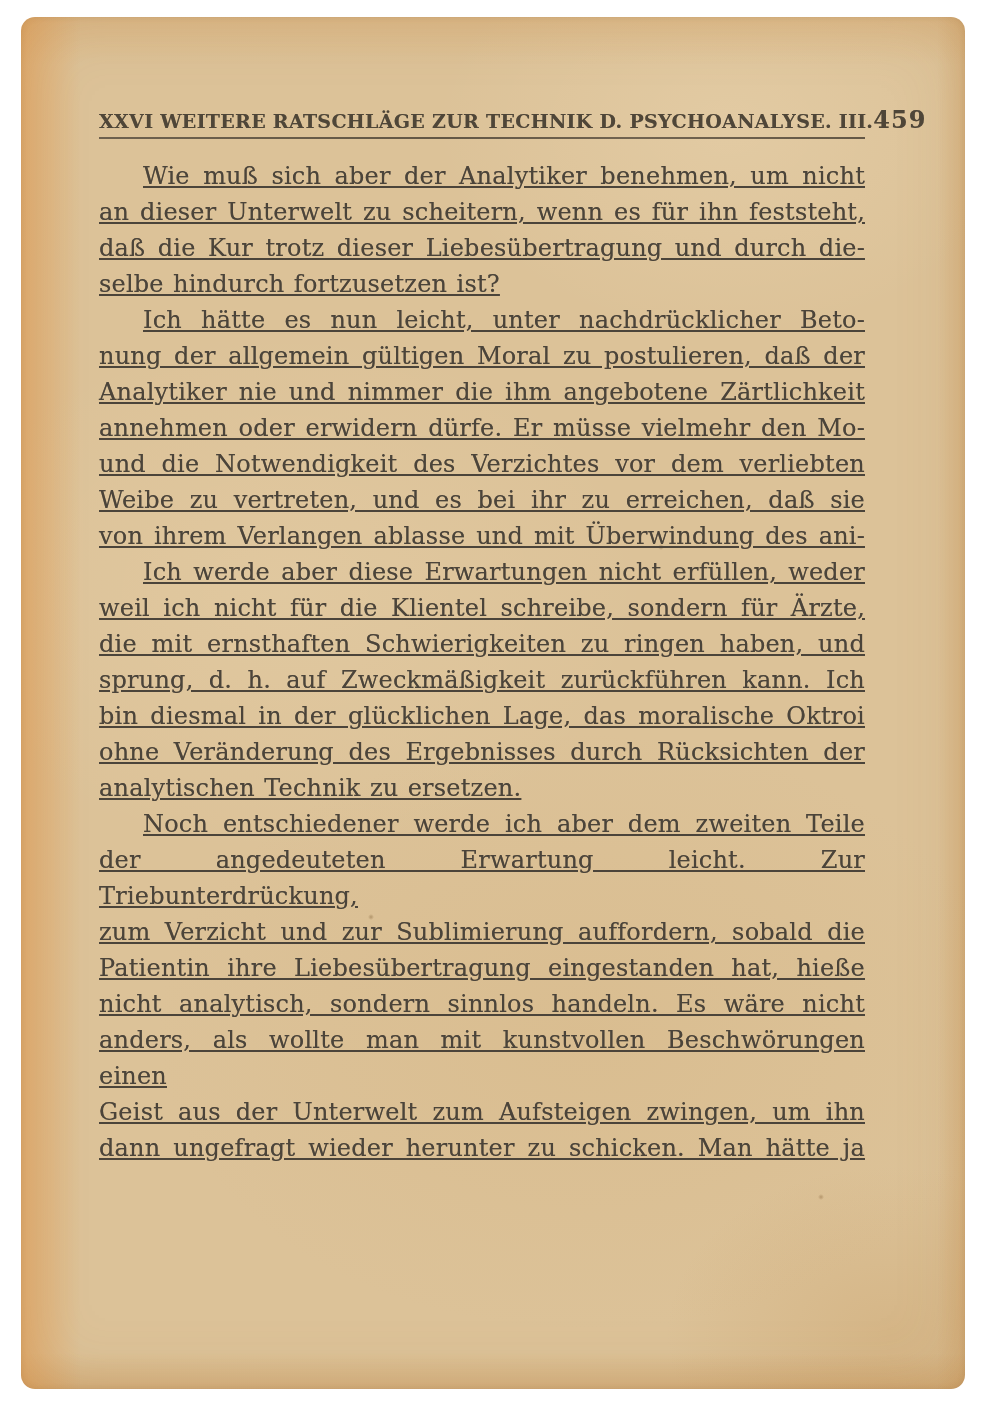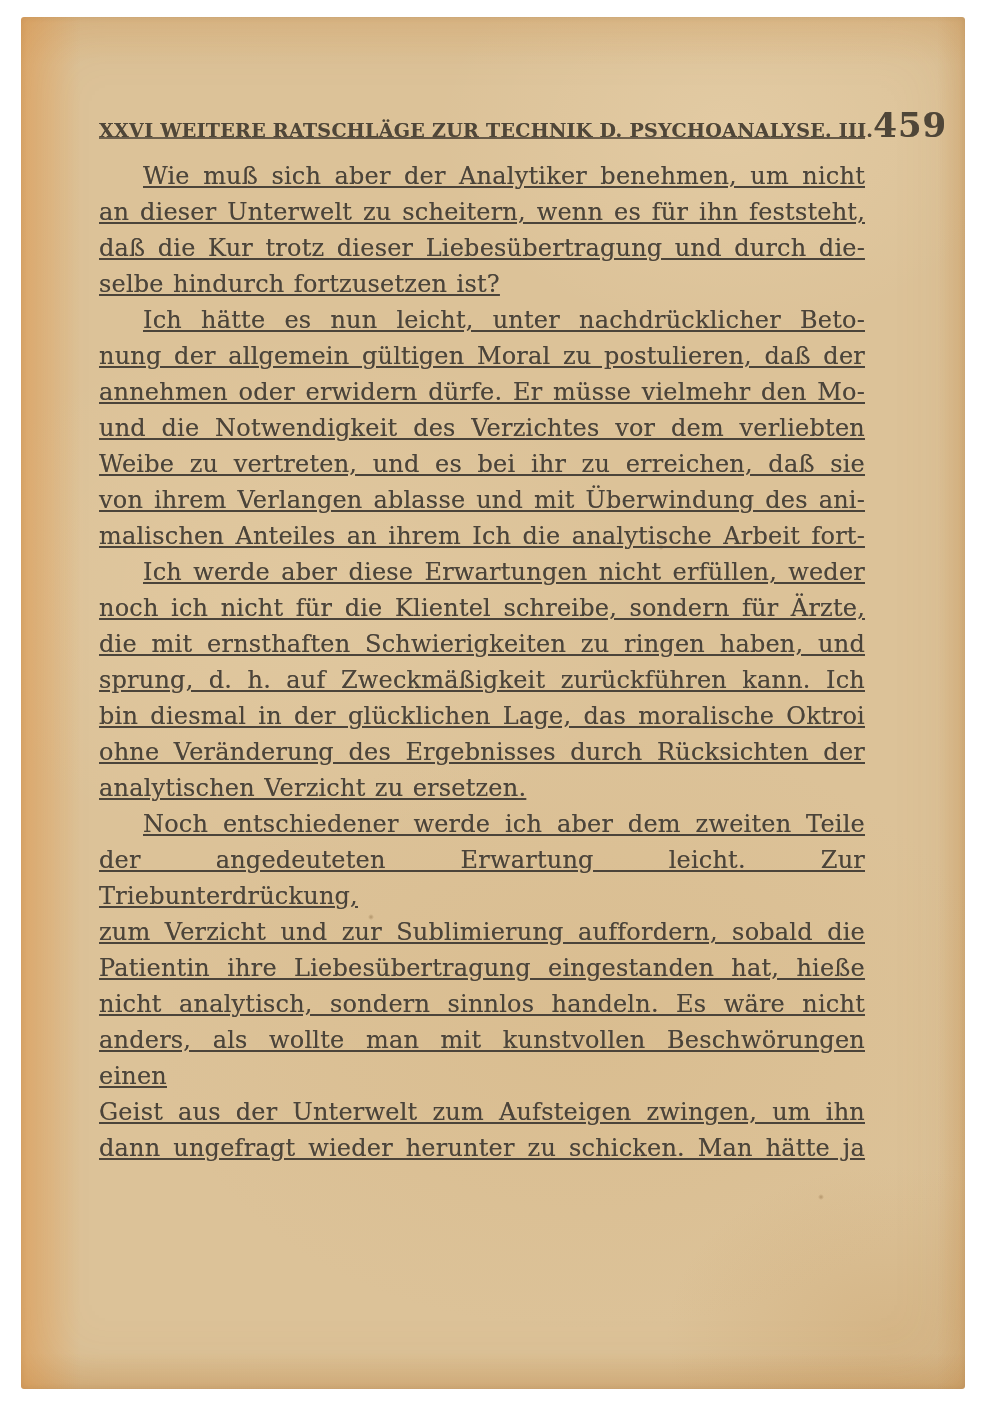--- a/index.html
+++ b/index.html
@@ -16,21 +16,21 @@
     height: 1410px;
     background: #ffffff;
     overflow: hidden;
   }
   .scan {
     position: absolute;
     left: 21px;
     top: 17px;
     width: 944px;
     height: 1372px;
-    border-radius: 3px;
+    border-radius: 14px;
     background-color: #dcc298;
     background-image:
       linear-gradient(90deg, rgba(228,152,74,0.50), rgba(228,152,74,0.00) 60px),
       linear-gradient(270deg, rgba(198,140,72,0.25), rgba(198,140,72,0.00) 28px),
       linear-gradient(180deg, rgba(214,152,82,0.22), rgba(214,152,82,0.00) 48px),
       linear-gradient(0deg, rgba(190,130,62,0.28), rgba(190,130,62,0.00) 36px),
       radial-gradient(ellipse 420px 300px at 75% 8%, rgba(255,241,212,0.18), transparent 70%),
       radial-gradient(ellipse 520px 380px at 28% 42%, rgba(255,240,208,0.13), transparent 70%),
       radial-gradient(ellipse 620px 430px at 60% 74%, rgba(204,164,104,0.16), transparent 70%),
       radial-gradient(ellipse 320px 240px at 92% 96%, rgba(188,138,74,0.22), transparent 70%),
@@ -50,21 +50,21 @@
     color: #4f4638;
   }
   .running-head {
     font-size: 19px;
     font-weight: bold;
     letter-spacing: 0.3px;
     white-space: nowrap;
     text-shadow: 0 0 0.5px rgba(79,70,56,0.5);
   }
   .page-number {
-    font-size: 34px;
+    font-size: 24px;
     font-weight: bold;
     letter-spacing: 1px;
     text-shadow: 0 0 0.5px rgba(79,70,56,0.5);
   }
   .header-rule {
     position: absolute;
     left: 78px;
     top: 120px;
     width: 766px;
     height: 2px;
@@ -109,35 +109,35 @@
       <div class="para">
         <div class="ln first">Wie muß sich aber der Analytiker benehmen, um nicht</div>
         <div class="ln">an dieser Unterwelt zu scheitern, wenn es für ihn feststeht,</div>
         <div class="ln">daß die Kur trotz dieser Liebesübertragung und durch die-</div>
         <div class="ln last">selbe hindurch fortzusetzen ist?</div>
       </div>
 
       <div class="para">
         <div class="ln first">Ich hätte es nun leicht, unter nachdrücklicher Beto-</div>
         <div class="ln">nung der allgemein gültigen Moral zu postulieren, daß der</div>
+        <div class="ln">Analytiker nie und nimmer die ihm angebotene Zärtlichkeit</div>
         <div class="ln">annehmen oder erwidern dürfe. Er müsse vielmehr den Mo-</div>
         <div class="ln">und die Notwendigkeit des Verzichtes vor dem verliebten</div>
         <div class="ln">Weibe zu vertreten, und es bei ihr zu erreichen, daß sie</div>
         <div class="ln">von ihrem Verlangen ablasse und mit Überwindung des ani-</div>
-        <div class="ln">malischen Anteiles an ihrem Ich die analytische Arbeit fort-</div>
       </div>
 
       <div class="para">
         <div class="ln first">Ich werde aber diese Erwartungen nicht erfüllen, weder</div>
-        <div class="ln">noch ich nicht für die Klientel schreibe, sondern für Ärzte,</div>
+        <div class="ln">weil ich nicht für die Klientel schreibe, sondern für Ärzte,</div>
         <div class="ln">die mit ernsthaften Schwierigkeiten zu ringen haben, und</div>
         <div class="ln">sprung, d. h. auf Zweckmäßigkeit zurückführen kann. Ich</div>
         <div class="ln">bin diesmal in der glücklichen Lage, das moralische Oktroi</div>
         <div class="ln">ohne Veränderung des Ergebnisses durch Rücksichten der</div>
-        <div class="ln last">analytischen Verzicht zu ersetzen.</div>
+        <div class="ln last">analytischen Technik zu ersetzen.</div>
       </div>
 
       <div class="para">
         <div class="ln first">Noch entschiedener werde ich aber dem zweiten Teile</div>
         <div class="ln">der angedeuteten Erwartung leicht. Zur Triebunterdrückung,</div>
         <div class="ln">zum Verzicht und zur Sublimierung auffordern, sobald die</div>
         <div class="ln">Patientin ihre Liebesübertragung eingestanden hat, hieße</div>
         <div class="ln">nicht analytisch, sondern sinnlos handeln. Es wäre nicht</div>
         <div class="ln">anders, als wollte man mit kunstvollen Beschwörungen einen</div>
         <div class="ln">Geist aus der Unterwelt zum Aufsteigen zwingen, um ihn</div>

